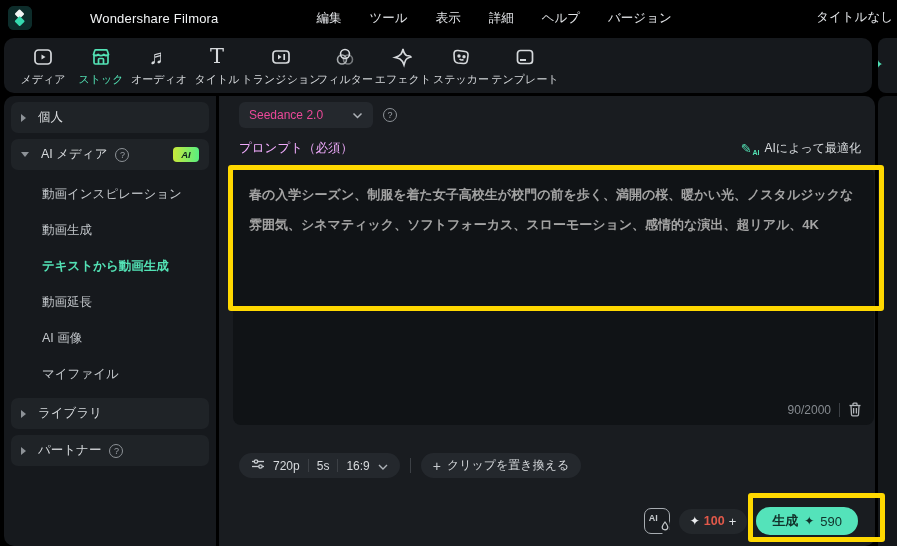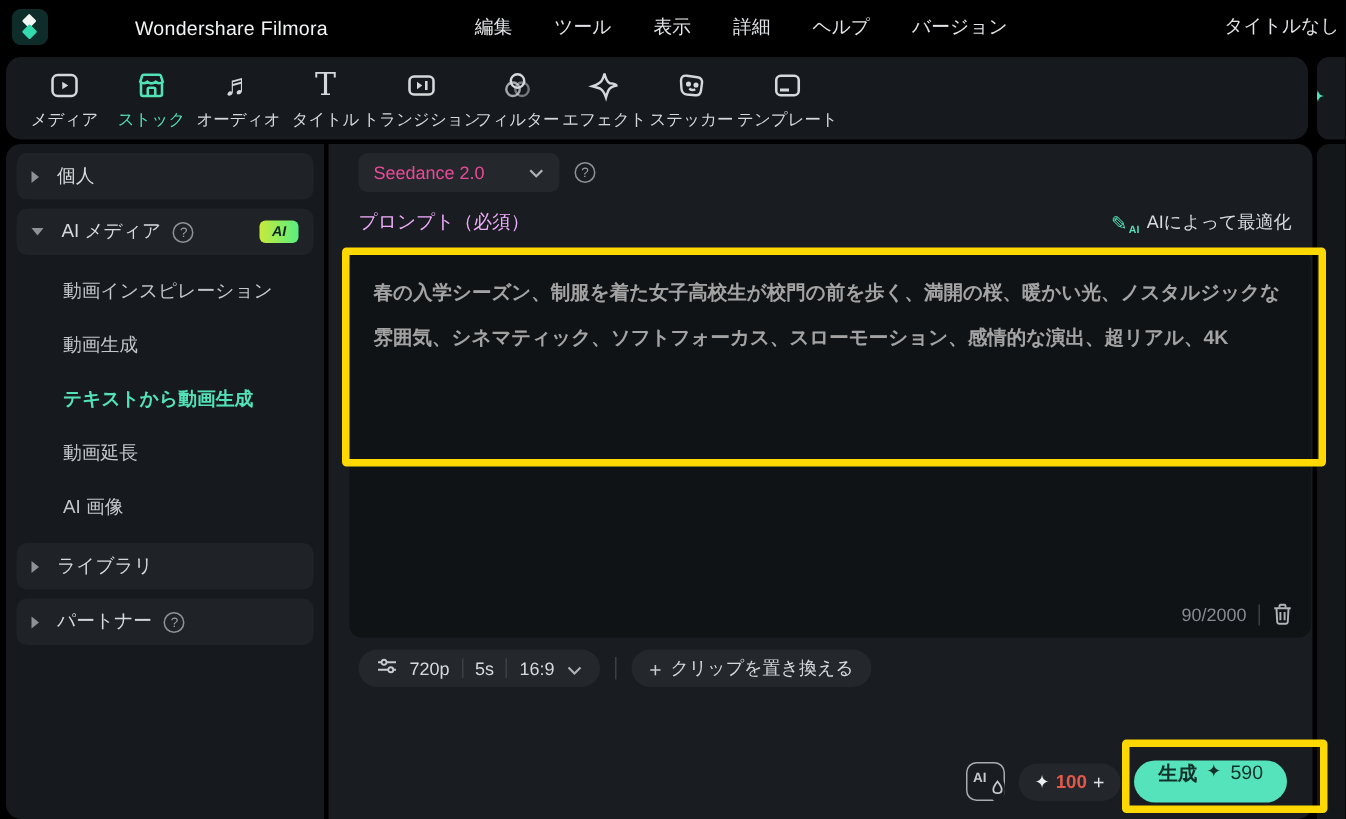--- a/index.html
+++ b/index.html
@@ -55,36 +55,36 @@
   .optimize { display:flex; align-items:center; gap:5px; color:#d9dcdf; font-size:12px; cursor:pointer; }
   .pencil-ai { color:#53e2b5; font-size:13px; display:flex; align-items:flex-end; }
   .pencil-ai .ai-sub { font-size:7px; font-weight:bold; margin-left:1px; }
 
   .prompt-box { position:absolute; left:14px; top:71px; width:641px; height:258px; background:#101316; border-radius:8px; }
   .prompt-text { padding:13px 16px; color:#a3a3a3; font-size:13px; line-height:30px; white-space:pre-wrap;font-weight:bold; }
   .prompt-meta { position:absolute; right:12px; bottom:8px; display:flex; align-items:center; gap:8px; color:#868b90; font-size:12px; }
   .meta-divider { width:1px; height:14px; background:#3a3e43; }
   .trash { color:#b0b4b9; cursor:pointer; display:flex; }
 
-  .controls-row { position:absolute; left:20px; top:337px; display:flex; align-items:center; gap:10px; }
+  .controls-row { position:absolute; left:20px; top:357px; display:flex; align-items:center; gap:10px; }
   .settings-pill { height:25px; background:#24282d; border-radius:13px; display:flex; align-items:center; padding:0 12px; gap:8px; color:#d7dadd; font-size:12px; cursor:pointer; }
   .pill-div { width:1px; height:13px; background:#3c4045; }
   .row-div { width:1px; height:15px; background:#3c4045; }
   .replace-btn { height:25px; background:#24282d; border-radius:13px; display:flex; align-items:center; padding:0 12px; gap:6px; color:#d7dadd; font-size:12px; cursor:pointer; }
   .plus-glyph { font-size:14px; color:#c7cbcf; }
 
   .footer-row { position:absolute; right:17px; bottom:11px; display:flex; align-items:center; gap:9px; }
   .ai-ink { width:26px; height:26px; border:1.5px solid #a7acb1; border-radius:7px; position:relative; color:#c6cacd; cursor:pointer; }
   .ai-ink .ai-txt { position:absolute; left:4px; top:4px; font-size:9px; font-weight:bold; }
   .ai-ink .drop { position:absolute; right:-1px; bottom:-2px; background:#191c20; border-radius:50%; padding:0 1px; }
   .credits-pill { height:25px; background:#23272b; border-radius:13px; display:flex; align-items:center; padding:0 11px; gap:4px; font-size:12.5px; cursor:pointer; }
   .credits-pill .spark { color:#eceef0; font-size:12px; }
   .credits-val { color:#e2594a; font-weight:bold; }
   .credits-plus { color:#dfe2e5; font-size:13px; }
-  .generate-btn { height:28px; background:#54e3ba; border-radius:15px; display:flex; align-items:flex-start; padding:0 16px; gap:6px; color:#11312a; font-size:13px; cursor:pointer; }
+  .generate-btn { height:28px; background:#54e3ba; border-radius:15px; display:flex; align-items:center; padding:0 16px; gap:6px; color:#11312a; font-size:13px; cursor:pointer; }
   .generate-btn .spark { font-size:12px; }
   .generate-btn .glabel { font-weight:bold; }
 
   
   .annot { position:absolute; border:5px solid #ffd800; border-radius:3px; pointer-events:none; z-index:20; }
   .annot-prompt { left:228px; top:165px; width:656px; height:146px; }
   .annot-generate { left:748px; top:493px; width:137px; height:49px; }
 </style>
 </head>
 <body>
@@ -204,20 +204,21 @@
       <span class="glabel">AI メディア</span>
       <span class="help-circle">?</span>
       <span class="ai-badge">AI</span>
     </div>
     <div class="side-items">
       <div class="side-item">動画インスピレーション</div>
       <div class="side-item">動画生成</div>
       <div class="side-item active">テキストから動画生成</div>
       <div class="side-item">動画延長</div>
       <div class="side-item">AI 画像</div>
+      <div class="side-item">マイファイル</div>
     </div>
     <div class="side-bottom">
       <div class="side-group">
         <span class="caret-r"></span>
         <span class="glabel">ライブラリ</span>
       </div>
       <div class="side-group">
         <span class="caret-r"></span>
         <span class="glabel">パートナー</span>
         <span class="help-circle">?</span>

